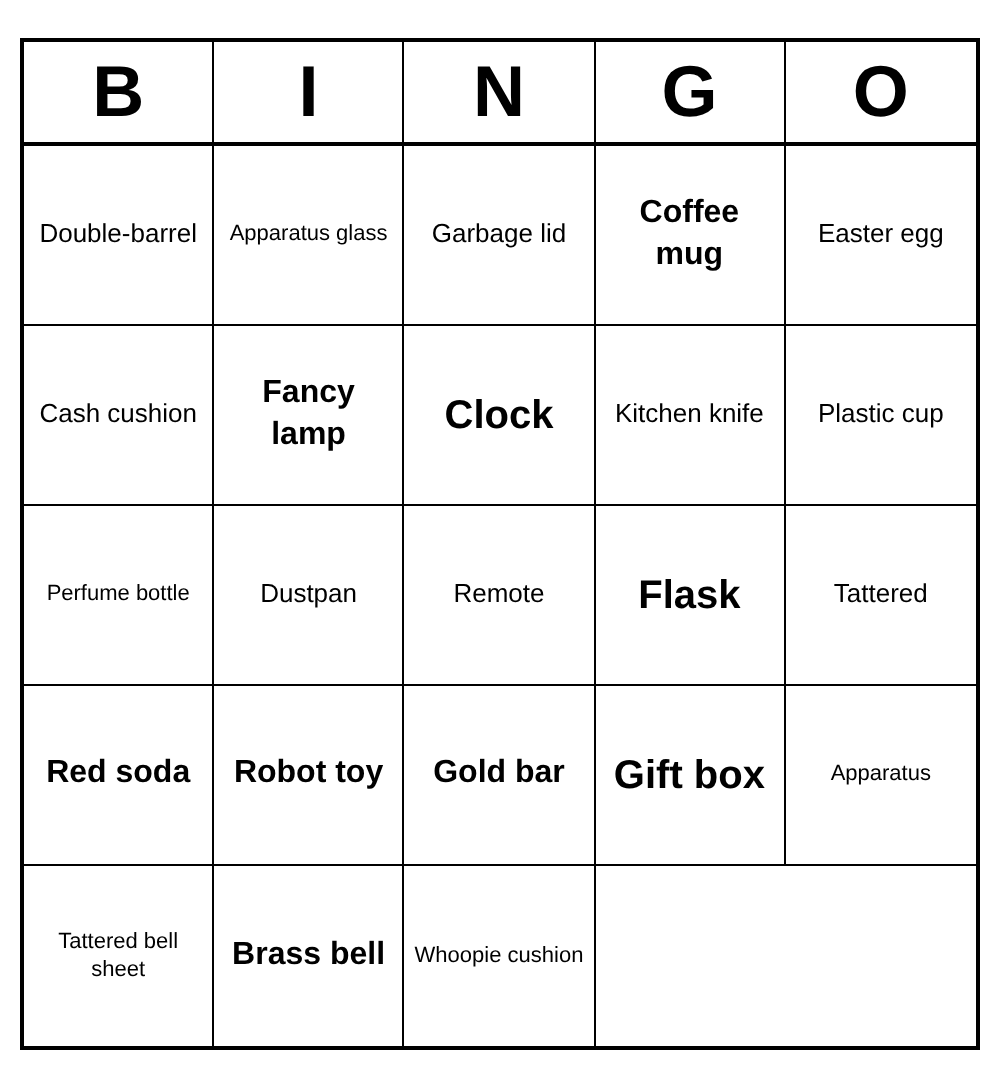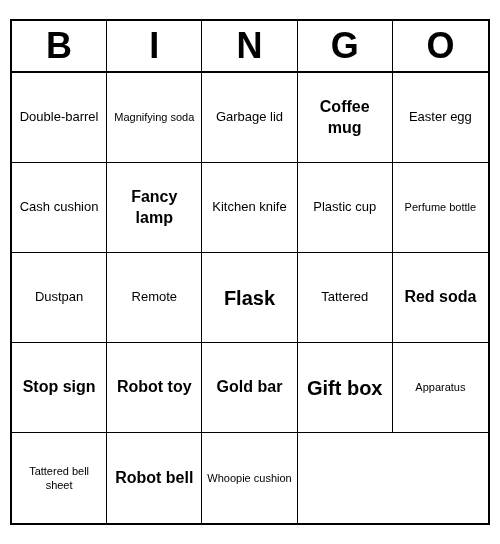--- a/index.html
+++ b/index.html
@@ -73,36 +73,39 @@
       <div class="bingo-header-cell">I</div>
       <div class="bingo-header-cell">N</div>
       <div class="bingo-header-cell">G</div>
       <div class="bingo-header-cell">O</div>
     </div>
   <div class="bingo-grid">
   <div class="bingo-cell">
         <span class="cell-text">Double-barrel</span>
       </div>
       <div class="bingo-cell">
-        <span class="cell-text" style="font-size: 11px;">Magnifying soda</span>
+        <span class="cell-text" style="font-size: 11px;">Apparatus glass</span>
       </div>
       <div class="bingo-cell">
         <span class="cell-text">Garbage lid</span>
       </div>
       <div class="bingo-cell">
         <span class="cell-text medium">Coffee mug</span>
       </div>
       <div class="bingo-cell">
         <span class="cell-text">Easter egg</span>
       </div>
       <div class="bingo-cell">
         <span class="cell-text">Cash cushion</span>
       </div>
       <div class="bingo-cell">
         <span class="cell-text medium">Fancy lamp</span>
+      </div>
+      <div class="bingo-cell">
+        <span class="cell-text large">Clock</span>
       </div>
       <div class="bingo-cell">
         <span class="cell-text">Kitchen knife</span>
       </div>
       <div class="bingo-cell">
         <span class="cell-text">Plastic cup</span>
       </div>
       <div class="bingo-cell">
         <span class="cell-text" style="font-size: 11px;">Perfume bottle</span>
       </div>
@@ -115,37 +118,34 @@
       <div class="bingo-cell">
         <span class="cell-text large">Flask</span>
       </div>
       <div class="bingo-cell">
         <span class="cell-text">Tattered</span>
       </div>
       <div class="bingo-cell">
         <span class="cell-text medium">Red soda</span>
       </div>
       <div class="bingo-cell">
-        <span class="cell-text medium">Stop sign</span>
-      </div>
-      <div class="bingo-cell">
         <span class="cell-text medium">Robot toy</span>
       </div>
       <div class="bingo-cell">
         <span class="cell-text medium">Gold bar</span>
       </div>
       <div class="bingo-cell">
         <span class="cell-text large">Gift box</span>
       </div>
       <div class="bingo-cell">
         <span class="cell-text" style="font-size: 11px;">Apparatus</span>
       </div>
       <div class="bingo-cell">
         <span class="cell-text" style="font-size: 11px;">Tattered bell sheet</span>
       </div>
       <div class="bingo-cell">
-        <span class="cell-text medium">Robot bell</span>
+        <span class="cell-text medium">Brass bell</span>
       </div>
       <div class="bingo-cell">
         <span class="cell-text" style="font-size: 11px; text-align: right;">Whoopie cushion</span>
       </div>
     </div>
 </div>
 
 </body></html>

